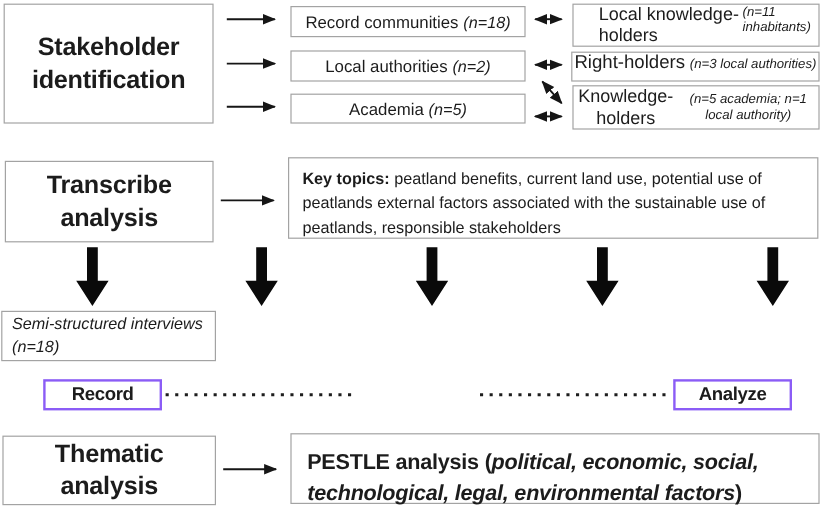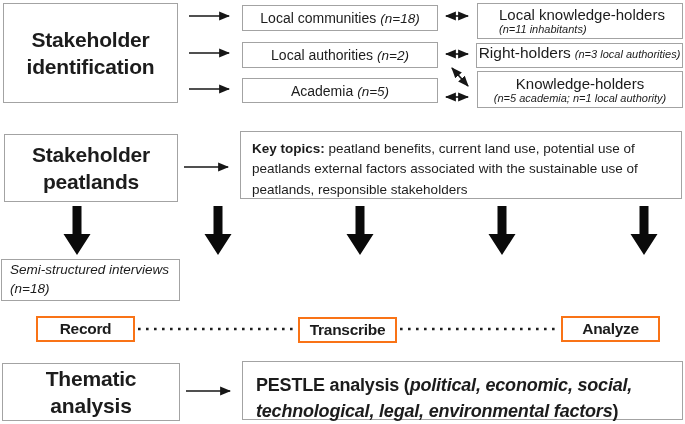--- a/index.html
+++ b/index.html
@@ -10,51 +10,51 @@
   .box{
     position:absolute; box-sizing:border-box; background:#fff;
     border:1px solid #a3a3a3;
     display:flex; align-items:center; justify-content:center;
     text-align:center; color:#1c1c1c;
   }
   .title-box{ font-weight:700; font-size:21px; line-height:1.3; letter-spacing:-0.2px; }
   .grp-box{ font-size:14px; }
   .grp-inner{ display:inline-flex; gap:4px; align-items:baseline; }
   .grp-inner i{ font-size:13.5px; }
-  .hold-box{ flex-direction:column; align-items:flex-start; justify-content:center;
+  .hold-box{ align-items:flex-start; justify-content:center;
              text-align:left; padding-left:21px; line-height:1.15; }
   .hold-box .nm{ font-size:15px; }
   .hold-box .ct{ font-style:italic; font-size:11px; }
   .hold-box.centered{ align-items:center; padding-left:0; text-align:center; }
   .hold-row{ flex-direction:row; gap:4px; align-items:baseline; padding-left:0; }
   .hold-row .nm{ font-size:15.5px; }
   .hold-row .ct{ font-style:italic; font-size:11px; }
   .key-box{ display:block; text-align:left; padding:7px 11px; font-size:13.5px; line-height:1.5; }
   .key-box b{ font-weight:700; }
   .semi-box{ flex-direction:column; align-items:flex-start; justify-content:center;
              padding-left:8px; font-style:italic; font-size:13.5px; line-height:1.4; text-align:left; }
-  .step-box{ border:2px solid #f97316; font-weight:700; font-size:15.5px; letter-spacing:-0.3px; }
+  .step-box{ border:2px solid #8b5cf6; font-weight:700; font-size:15.5px; letter-spacing:-0.3px; }
   .pestle-box{ display:block; text-align:left; padding:10px 13px; font-size:18px; line-height:1.45; letter-spacing:-0.2px;font-weight:bold; }
   svg.overlay{ position:absolute; left:0; top:0; pointer-events:none; }
   .conn{ stroke:#161616; stroke-width:1.6; fill:none; }
   .dots{ stroke:#1e1e1e; stroke-width:2.6; stroke-dasharray:2.6 5.4; fill:none; }
   .thick{ fill:#0a0a0a; stroke:none; }
 </style>
 </head>
 <body>
 
 <div id="stage">
 
   <div class="box title-box" style="left:3px; top:3px; width:175px; height:100px;">
     <span>Stakeholder identification</span>
   </div>
 
   <div class="box grp-box" style="left:242px; top:5px; width:196px; height:26px;">
     <span class="grp-inner">
-      <span>Local communities</span>
+      <span>Record communities</span>
       <i>(n=18)</i>
     </span>
   </div>
   <div class="box grp-box" style="left:242px; top:42px; width:196px; height:26px;">
     <span class="grp-inner">
       <span>Local authorities</span>
       <i>(n=2)</i>
     </span>
   </div>
   <div class="box grp-box" style="left:242px; top:78px; width:196px; height:25px;justify-content:center;">
@@ -71,37 +71,34 @@
   <div class="box hold-box hold-row" style="left:476px; top:43px; width:207px; height:25px;">
     <span class="nm">Right-holders</span>
     <span class="ct">(n=3 local authorities)</span>
   </div>
   <div class="box hold-box centered" style="left:477px; top:71px; width:206px; height:37px;">
     <span class="nm">Knowledge-holders</span>
     <span class="ct">(n=5 academia; n=1 local authority)</span>
   </div>
 
   <div class="box title-box" style="left:4px; top:134px; width:174px; height:68px;">
-    <span>Stakeholder peatlands</span>
+    <span>Transcribe analysis</span>
   </div>
 
   <div class="box key-box" style="left:240px; top:131px; width:442px; height:68px;">
     <b>Key topics:</b><span> peatland benefits, current land use, potential use of peatlands external factors associated with the sustainable use of peatlands, responsible stakeholders</span>
   </div>
 
   <div class="box semi-box" style="left:1px; top:259px; width:179px; height:42px;">
     <span>Semi-structured interviews</span>
     <span>(n=18)</span>
   </div>
 
   <div class="box step-box" style="left:36px; top:316px; width:99px; height:26px;">
     <span>Record</span>
-  </div>
-  <div class="box step-box" style="left:298px; top:317px; width:99px; height:26px;">
-    <span>Transcribe</span>
   </div>
   <div class="box title-box" style="left:2px; top:363px; width:178px; height:58px;">
     <span>Thematic analysis</span>
   </div>
 
   <div class="box step-box" style="left:561px; top:316px; width:99px; height:26px;">
     <span>Analyze</span>
   </div>
 
   <div class="box pestle-box" style="left:242px; top:361px; width:441px; height:59px;">

